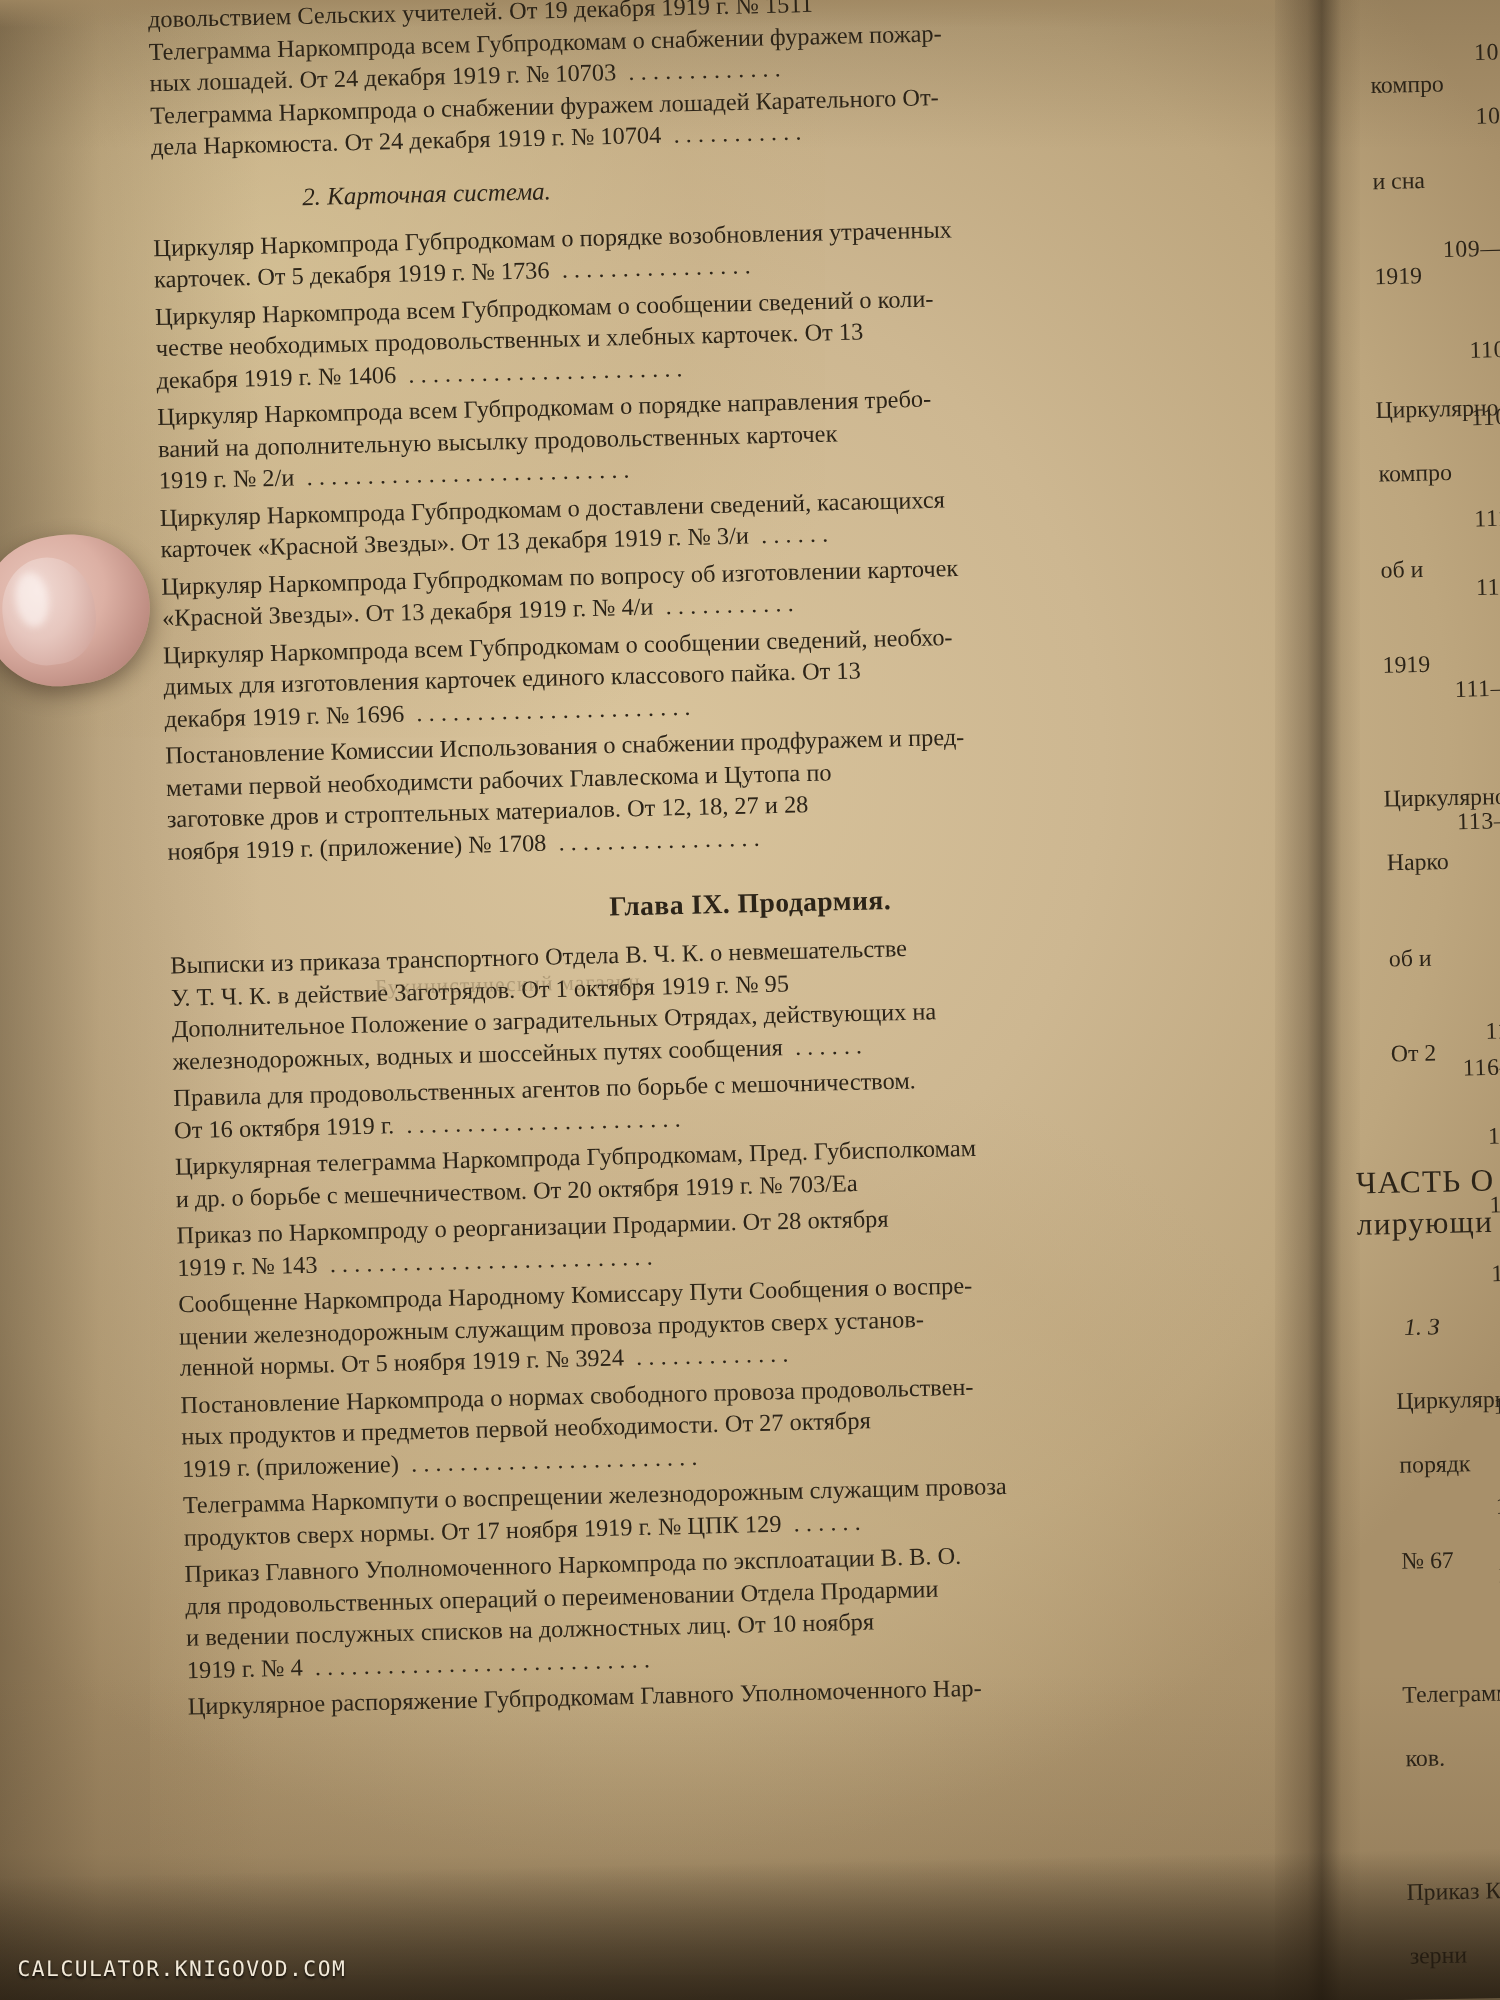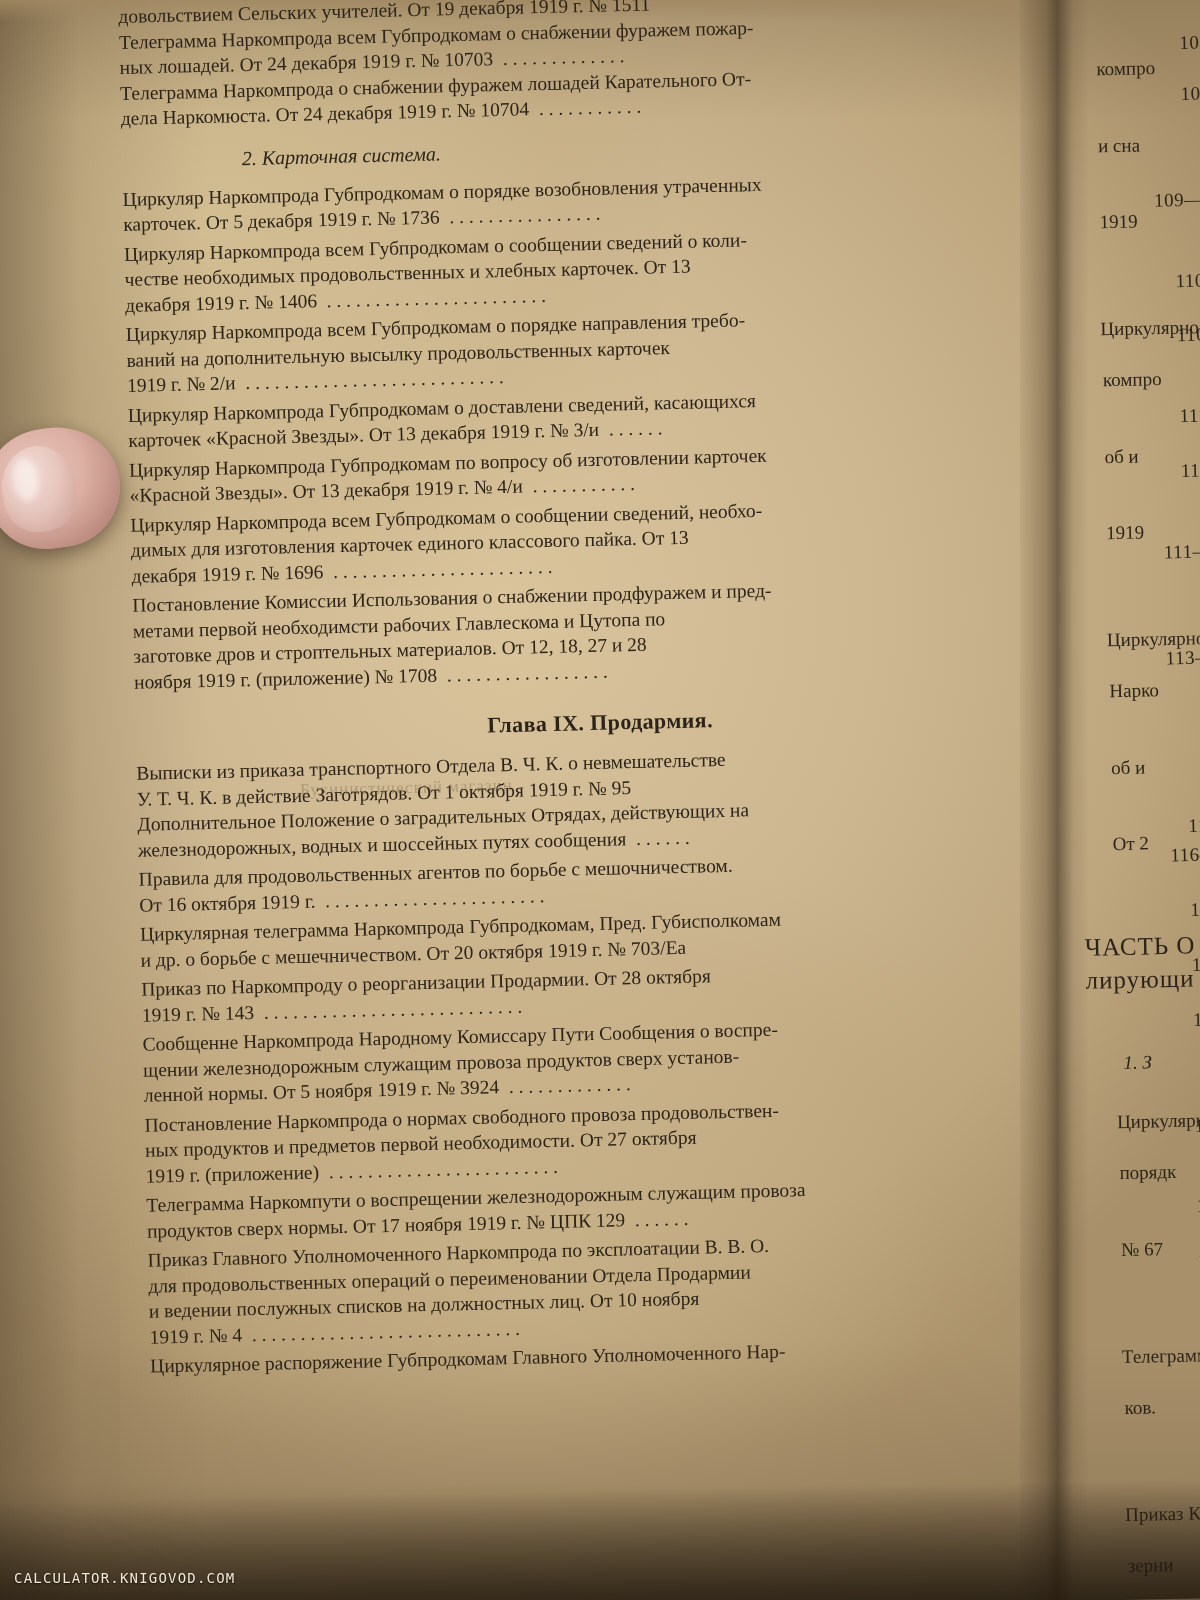--- a/index.html
+++ b/index.html
@@ -179,21 +179,21 @@
     letter-spacing: 1px;
     transform: rotate(-1.3deg);
     pointer-events: none;
   }
   
   .stamp {
     position: absolute;
     left: 14px;
     bottom: 14px;
     font-family: "DejaVu Sans Mono", monospace;
-    font-size: 14px;
+    font-size: 17px;
     letter-spacing: 1.2px;
     color: #f2e9d8;
     text-shadow: 0 1px 2px rgba(0,0,0,0.8);
   }
   .fade-top-cut {
     position: absolute;
     left: 0; top: 0; width: 1020px; height: 22px;
     background: linear-gradient(to bottom, rgba(160,136,98,0.85), rgba(160,136,98,0));
     pointer-events: none;
   }

